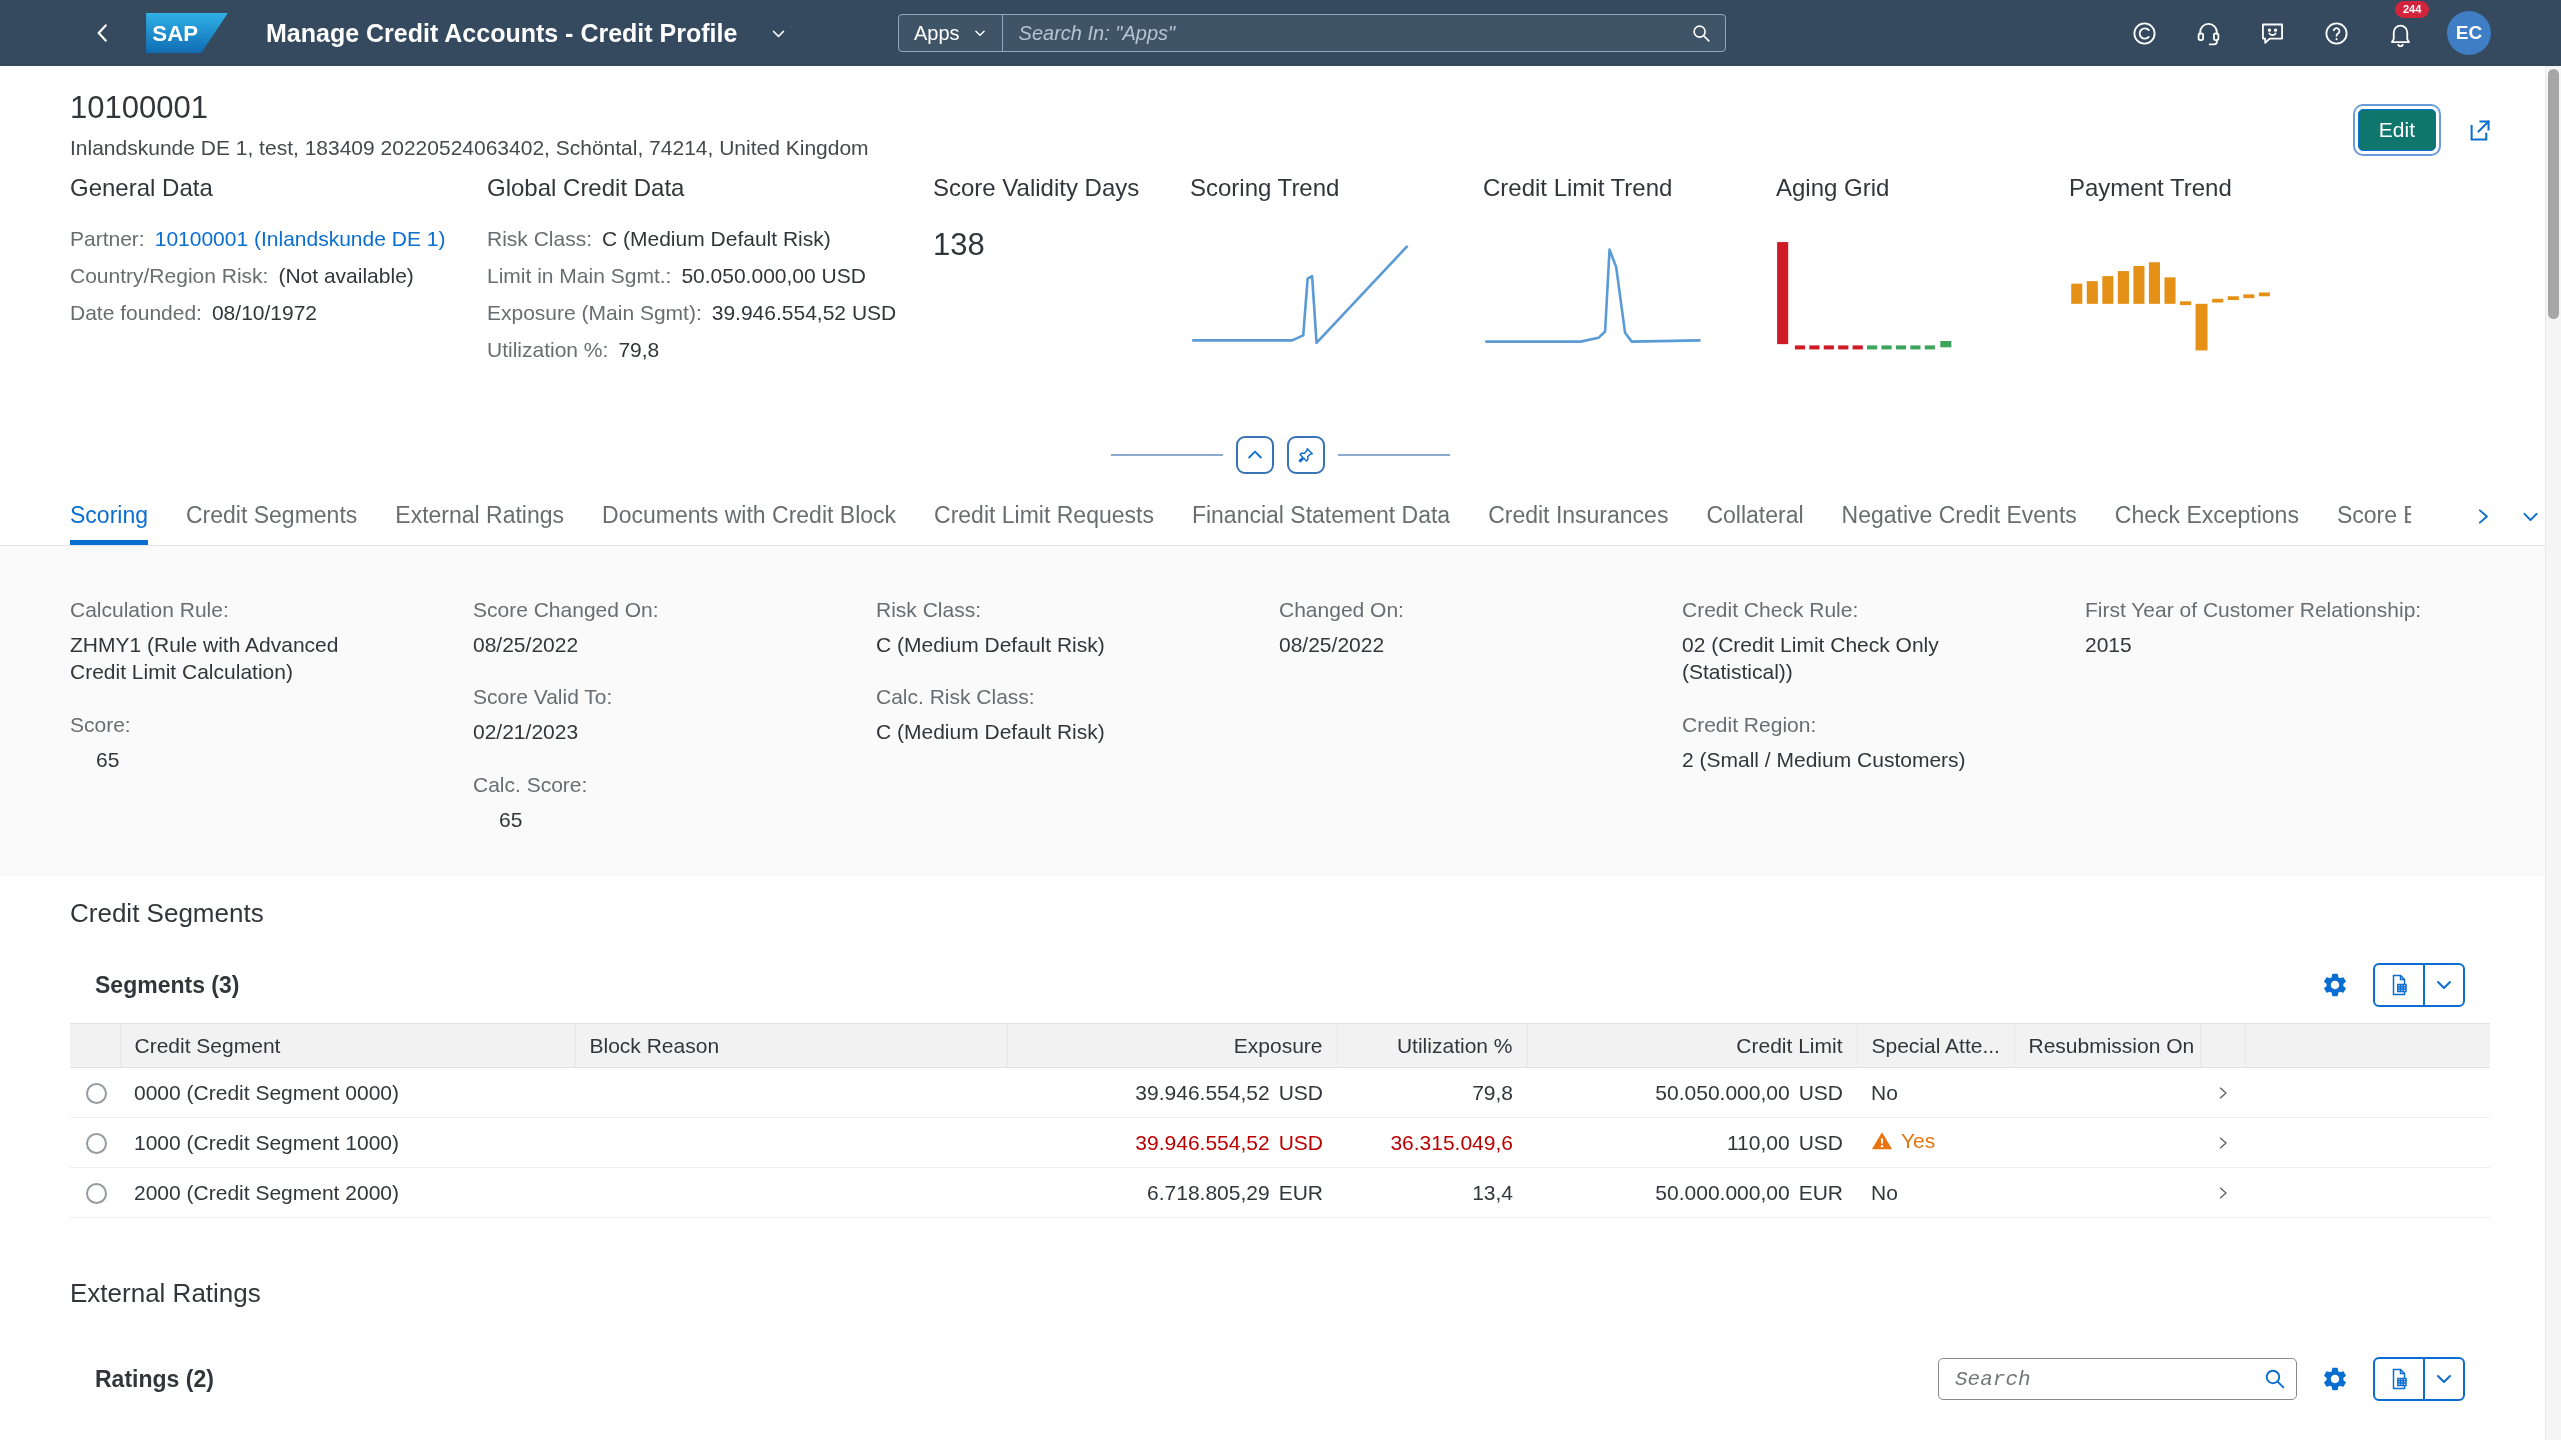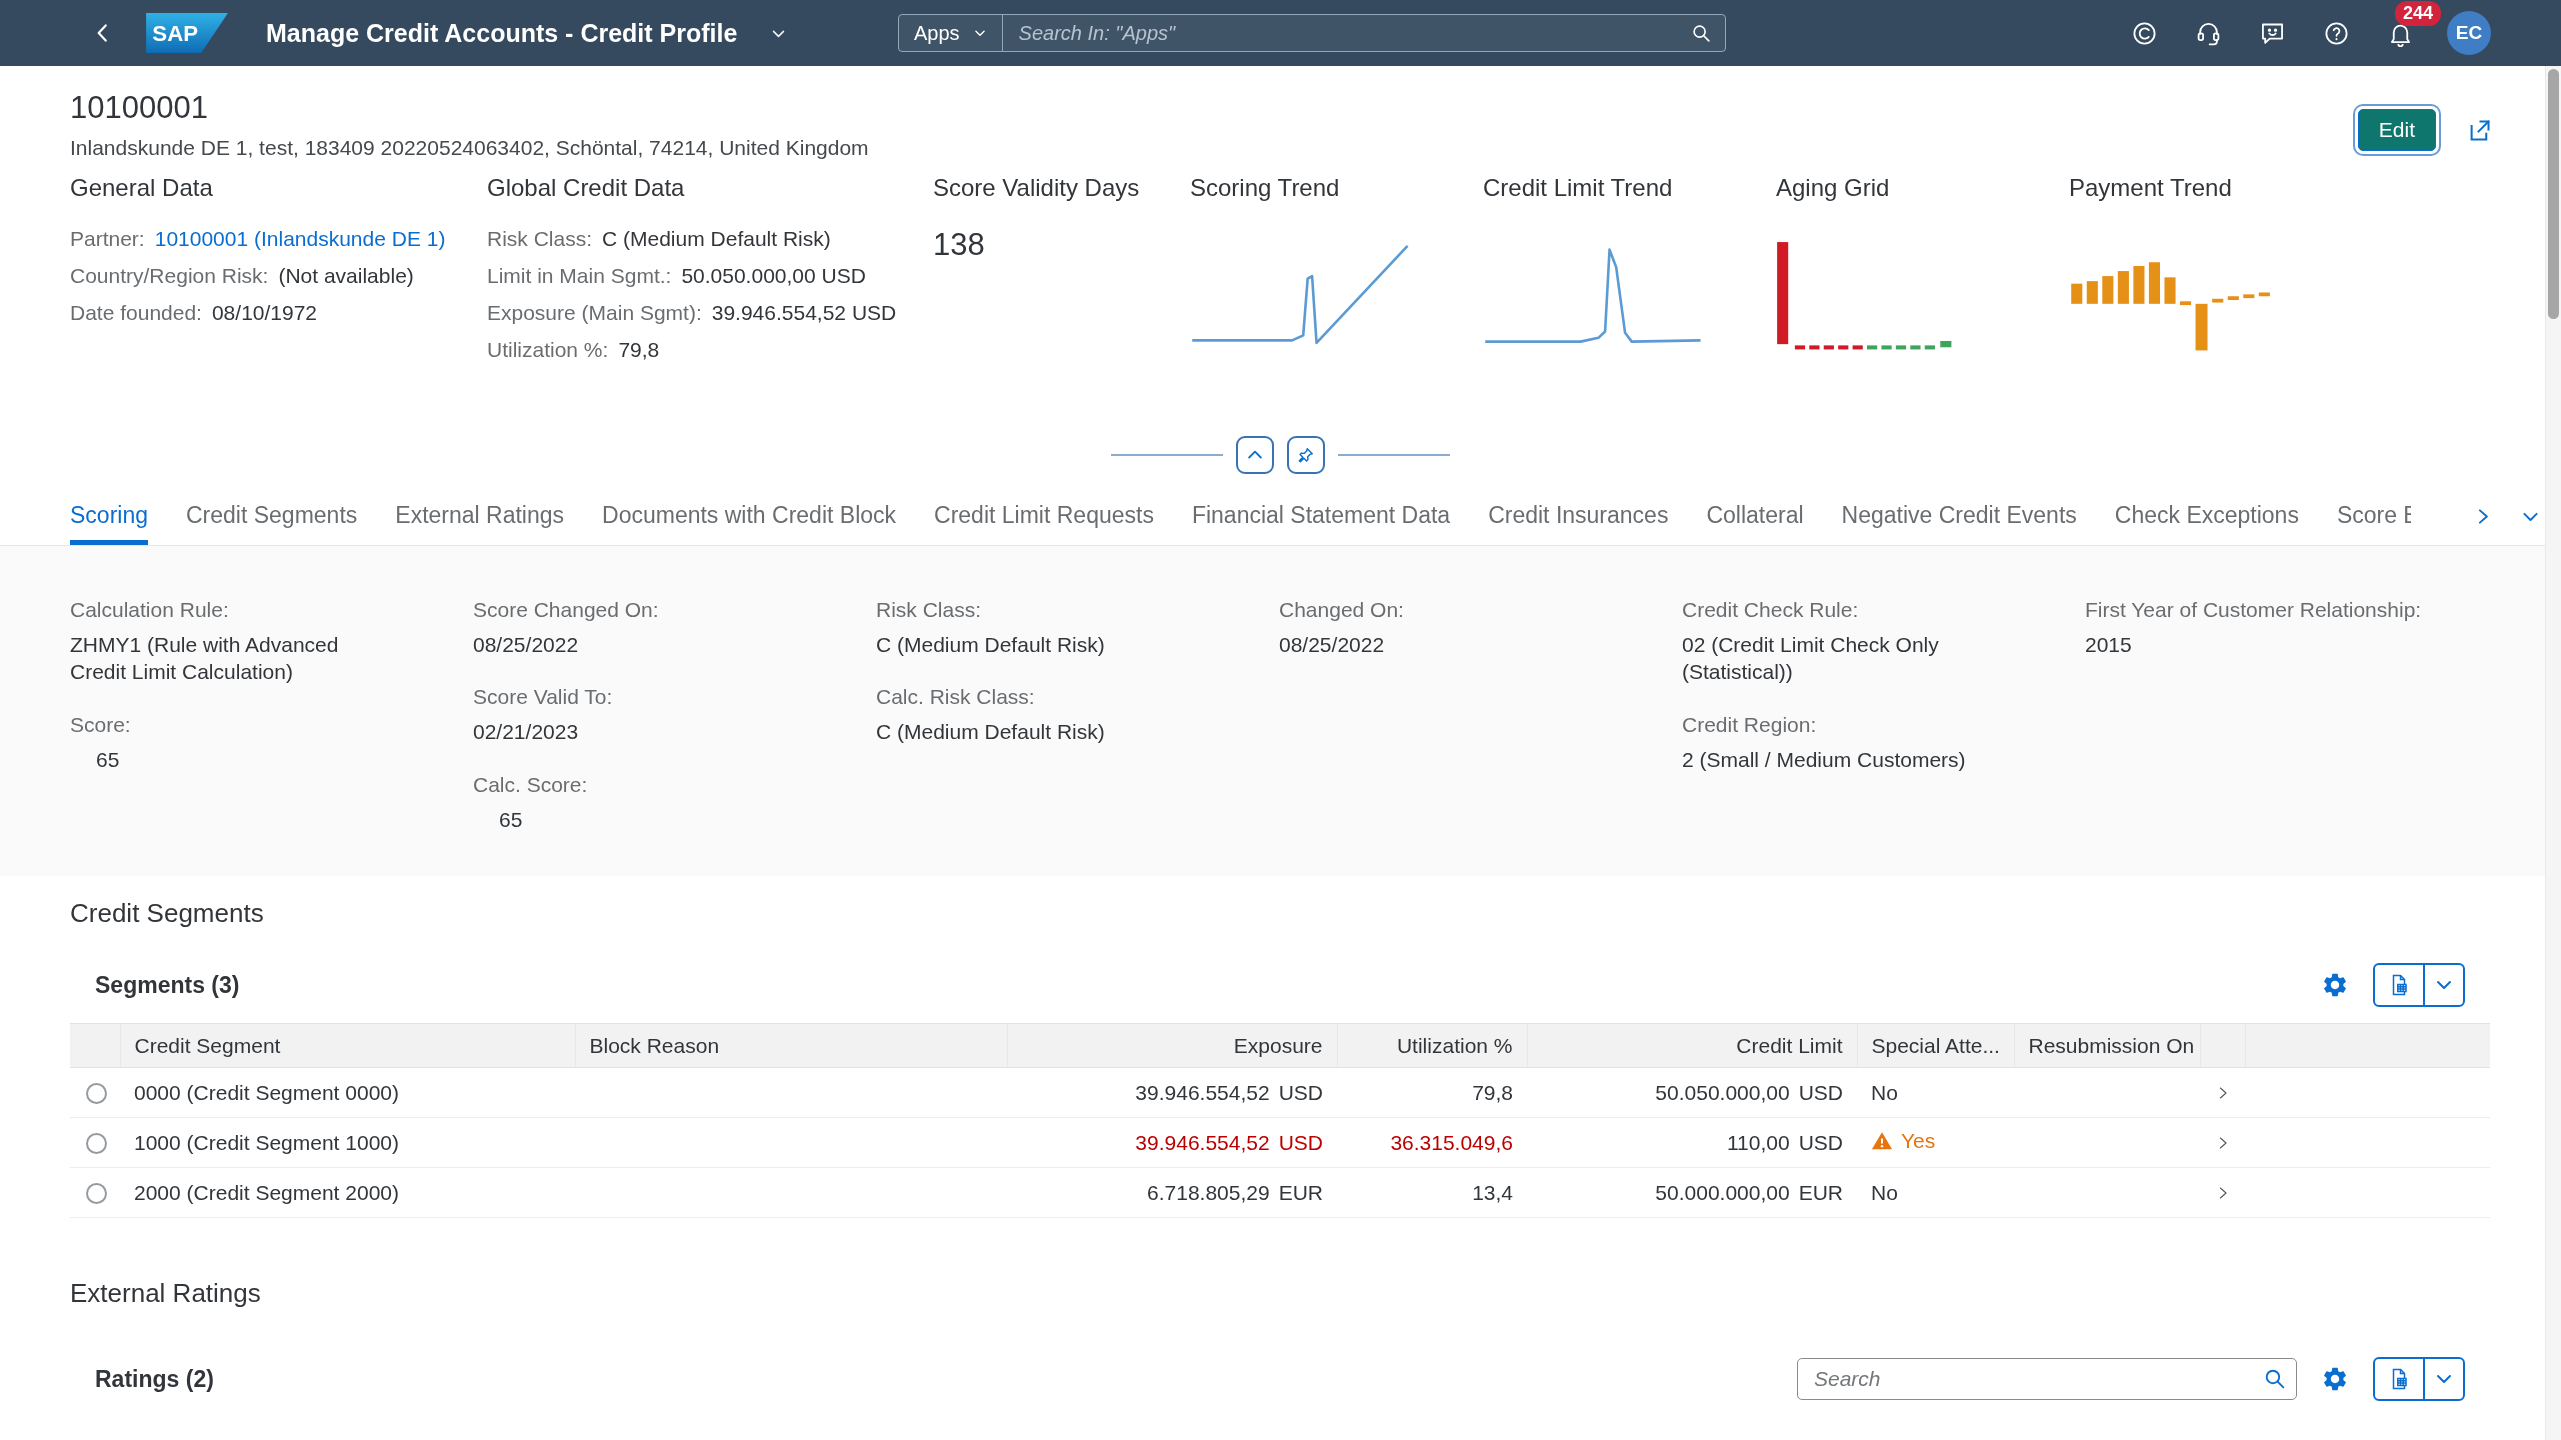--- a/index.html
+++ b/index.html
@@ -25,21 +25,21 @@
   .scope svg{width:14px;height:14px;}
   .shell-search input{flex:1;background:transparent;border:none;outline:none;color:#fff;
                       font-size:20px;padding:0 16px;font-family:inherit;}
   .shell-search input::placeholder{color:#b6c3d0;font-style:italic;}
   .search-go{background:none;border:none;color:#fff;padding:0 13px;cursor:pointer;display:flex;align-items:center;}
   .search-go svg{width:22px;height:22px;}
   .shell-right{margin-left:auto;display:flex;align-items:center;gap:14px;}
   .shell-icon-btn{position:relative;background:none;border:none;color:#fff;width:50px;height:50px;
                   display:flex;align-items:center;justify-content:center;cursor:pointer;padding:0;}
   .shell-icon-btn svg{width:27px;height:27px;}
-  .badge{position:absolute;top:-7px;left:20px;background:#d3243d;color:#fff;font-size:18px;
+  .badge{position:absolute;top:-7px;left:20px;background:#d3243d;color:#fff;font-size:11px;
          font-weight:700;padding:2px 8px;border-radius:12px;line-height:1.15;}
   .avatar{width:44px;height:44px;border-radius:50%;background:#3f7dc4;color:#fff;font-size:19px;
           font-weight:700;border:none;margin-left:8px;cursor:pointer;}
 
   
   .page-header{display:flex;justify-content:space-between;align-items:center;padding:24px 64px 0 70px;}
   .page-title{margin:0;font-size:31px;font-weight:400;color:#32363a;}
   .page-subtitle{margin-top:10px;font-size:21px;color:#45494d;}
   .header-actions{display:flex;align-items:center;gap:26px;margin-top:10px;}
   .btn-primary{height:42px;padding:0 20px;background:#0f766e;color:#fff;border:1px solid #0a6ed1;
@@ -122,21 +122,21 @@
   .unit{margin-left:9px;}
   .crit{color:#bb0000;}
   .warn-yes{color:#e9730c;display:inline-flex;align-items:center;gap:8px;}
   .warn-yes svg{width:22px;height:22px;}
   .nav-chev{color:#53575b;display:flex;justify-content:center;cursor:pointer;}
   .nav-chev svg{width:18px;height:18px;}
 
   
   .ratings-toolbar{display:flex;align-items:center;justify-content:space-between;
                    margin:48px 71px 0 70px;padding:0 25px;}
-  .search-field{position:relative;width:500px;height:42px;}
+  .search-field{position:relative;width:359px;height:42px;font-family:Liberation Mono, monospace;}
   .search-field input{width:100%;height:100%;box-sizing:border-box;border:1px solid #888b8e;border-radius:5px;
                       padding:0 48px 0 16px;font-size:21px;font-family:inherit;color:#32363a;}
   .search-field input::placeholder{color:#74777a;font-style:italic;}
   .sf-icon{position:absolute;right:10px;top:8px;color:#0a6ed1;background:none;border:none;cursor:pointer;padding:0;}
   .sf-icon svg{width:25px;height:25px;}
 
   
   .scrollbar{position:absolute;top:66px;right:0;bottom:0;width:15px;background:#f5f5f5;border-left:1px solid #e8e8e8;}
   .scroll-thumb{position:absolute;top:3px;left:2px;width:11px;height:250px;background:#a6a6a6;border-radius:6px;cursor:pointer;}
 </style>

